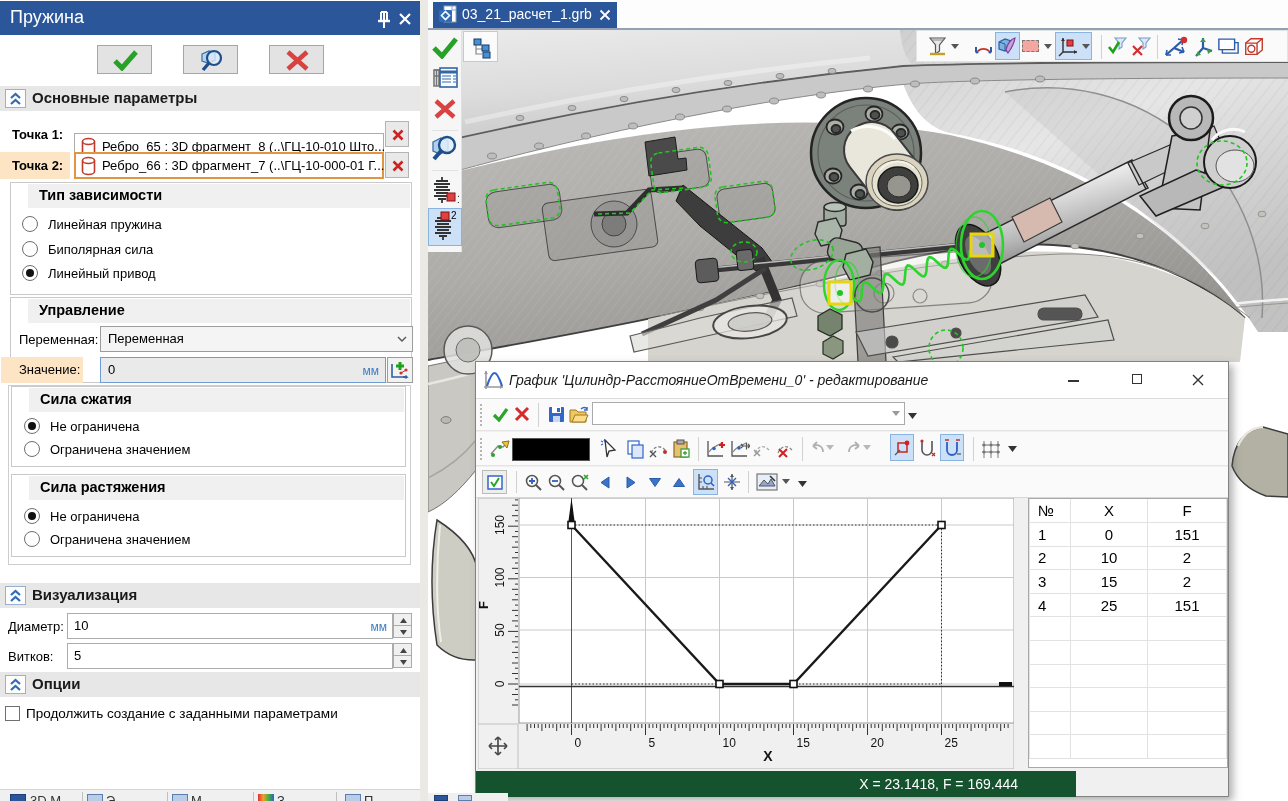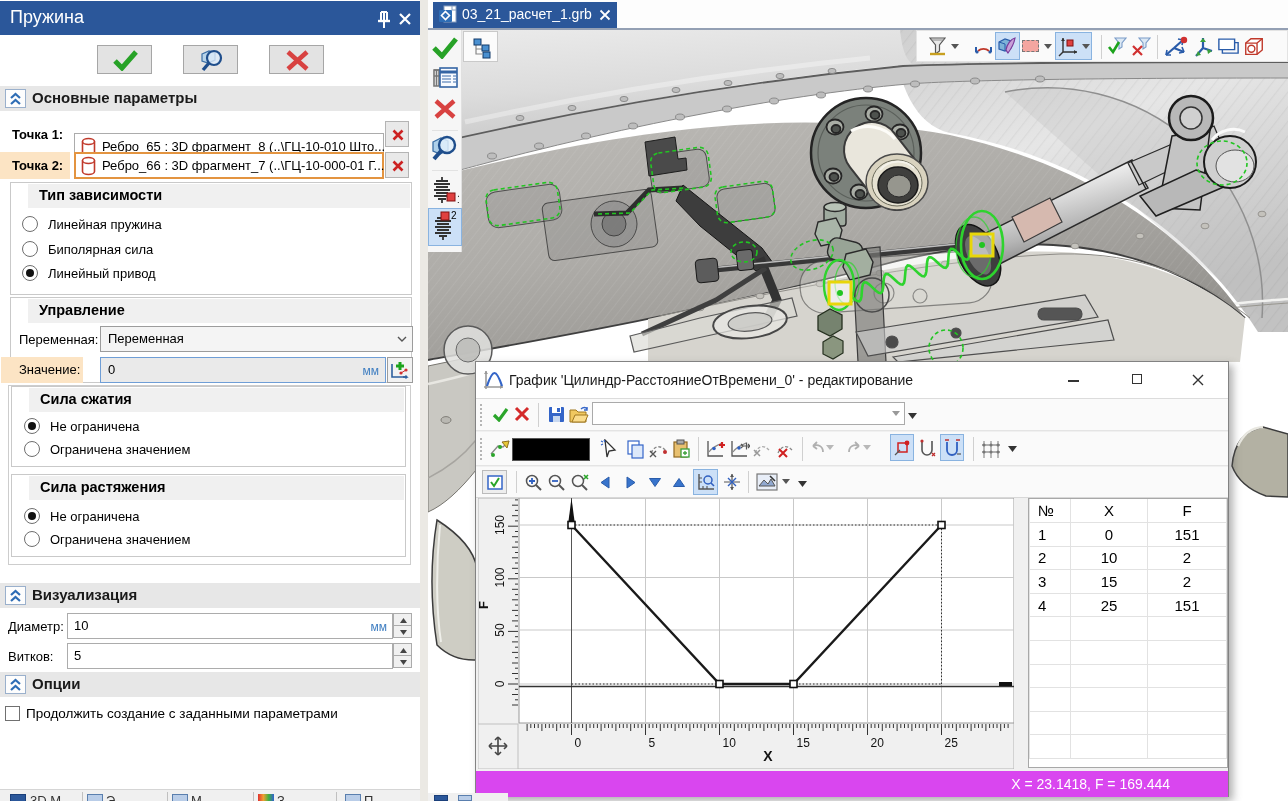--- a/index.html
+++ b/index.html
@@ -25,28 +25,28 @@
 .mm { position:absolute; color:#3f7ec1; font-size:12px; }
 .spin { position:absolute; width:19px; height:25px; border:1px solid #ababab; background:linear-gradient(#f0f0f0 11px,#ababab 11px,#ababab 12px,#f0f0f0 12px); }
 
 #splitter { position:absolute; left:420px; top:0; width:8px; height:801px; background:#ebe9e4; }
 #main { position:absolute; left:428px; top:0; width:860px; height:801px; background:#fff; }
 #tabbar { position:absolute; left:0; top:0; width:860px; height:28px; background:#fdfdfd; }
 #tabsep { position:absolute; left:0; top:28px; width:860px; height:2px; background:#94a0b4; }
 #tab1 { position:absolute; left:5px; top:2px; width:184px; height:26px; background:#2b579a; color:#fff; }
 
 #gwin { position:absolute; left:47px; top:361px; width:754px; height:436px; background:#f0f0f0; border:1px solid #828282; box-shadow:4px 4px 8px rgba(80,80,80,0.45); }
-.gtitle { position:absolute; left:0; top:0; width:752px; height:37px; background:#fff; border-bottom:1px solid #dcdcdc; }
+.gtitle { position:absolute; left:0; top:0; width:752px; height:37px; background:#fff; border-bottom:1px solid #dcdcdc;font-style:italic; }
 .gtb { position:absolute; left:0; width:752px; background:#fafafa; }
 .sep { position:absolute; width:1px; background:#d0d0d0; }
 .grip { position:absolute; width:5px; background:radial-gradient(#b5b5b5 1px, transparent 1px); background-size:4px 4px; }
 .hl { background:#cce0f7; border:1px solid #89b3e0; }
 
 .gtbl { position:absolute; background:#fff; border:1px solid #a8a8a8; font-size:15px; }
-.gstatus { position:absolute; left:0; top:409px; width:752px; height:26px; background:#d946ef; color:#fff; font-size:14px; }
+.gstatus { position:absolute; left:0; top:409px; width:600px; height:26px; background:#14532d; color:#fff; font-size:14px; }
 </style>
 </head>
 <body>
 <div id="root">
 <div id="panel">
   <div id="ptitle">
     <span class="t">Пружина</span>
     <svg class="abs" style="left:376px;top:10px" width="16" height="18" viewBox="0 0 16 18">
           <g stroke="#fff" stroke-width="2" fill="none">
             <path d="M5 1h6M8 1v9" stroke-width="2"></path>

